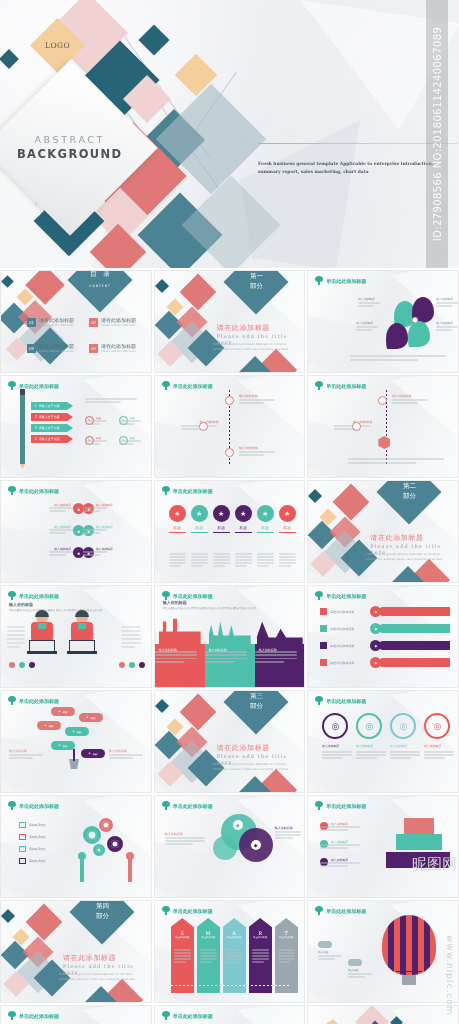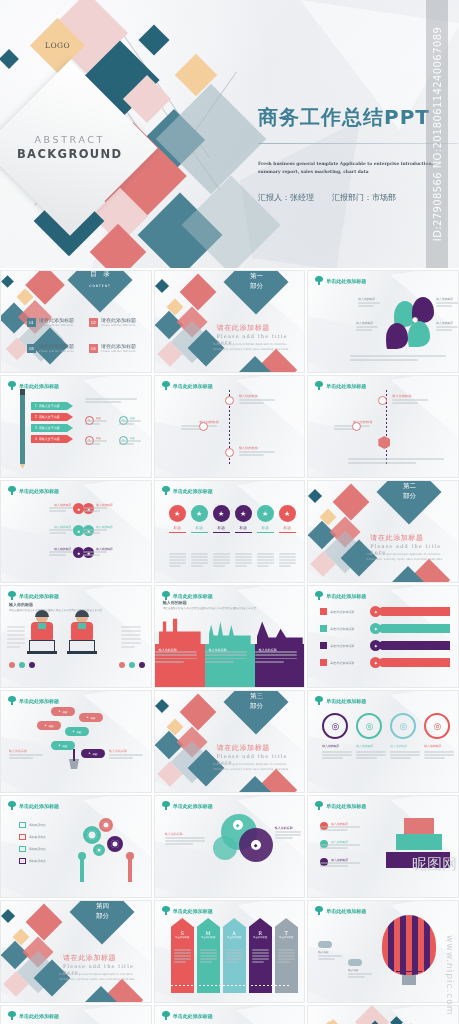--- a/index.html
+++ b/index.html
@@ -121,27 +121,22 @@
     <span>LOGO</span>
   </div>
 
   <div class="abstract-card">
     <div class="abstract-inner">
       <div class="a1">ABSTRACT</div>
       <div class="a2">BACKGROUND</div>
     </div>
   </div>
 
-  <div class="cover-title">商务工作总结PPT</div>
   <div class="rule"></div>
   <div class="cover-sub">Fresh business general template Applicable to enterprise introduction, summary report, sales marketing, chart data</div>
-  <div class="cover-meta">
-    <span><span>汇报人：</span><span>张经理</span></span>
-    <span><span>汇报部门：</span><span>市场部</span></span>
-  </div>
 
   <div class="wm">
     <span>ID:27908566 NO:201806114240067089</span>
   </div>
 </div>
 
 <div class="wm-site">www.nipic.com</div>
 <div class="wm-cn">昵图网</div>
 
 <div class="grid" id="grid">

